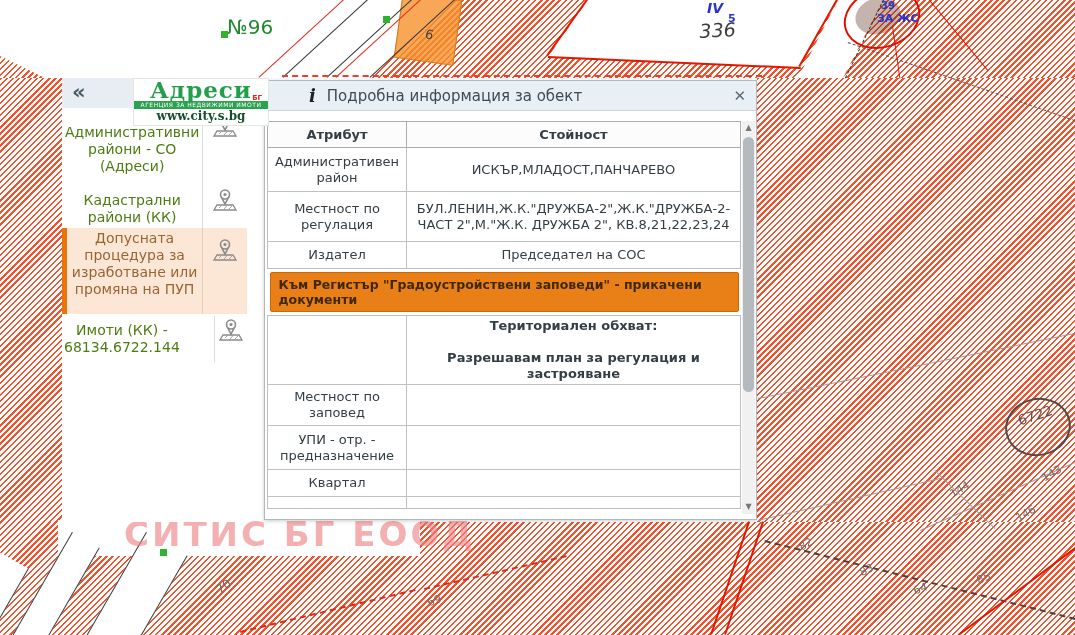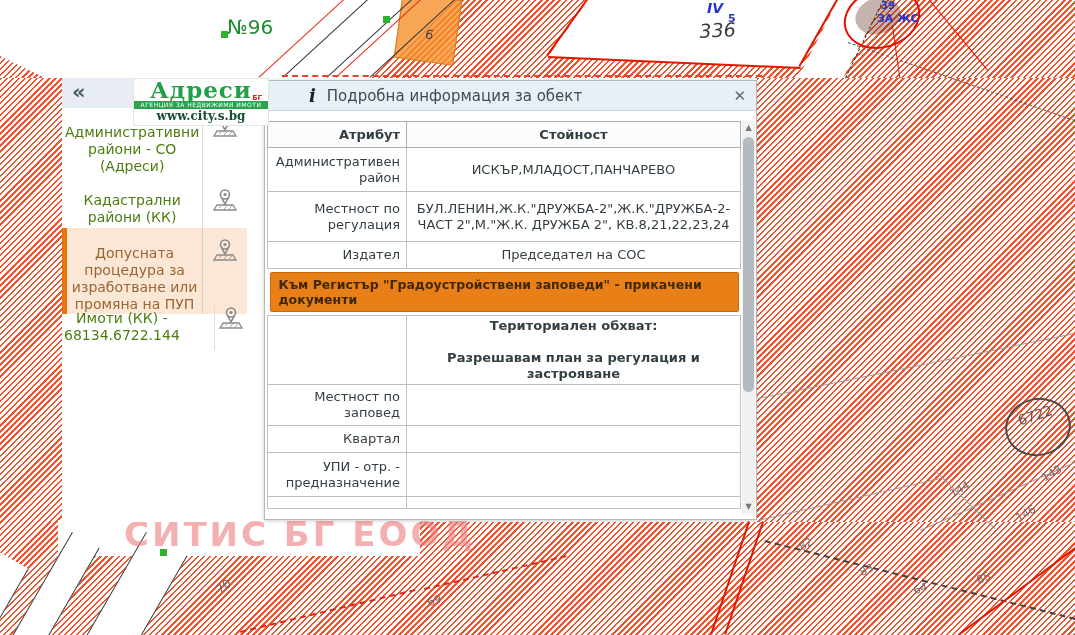--- a/index.html
+++ b/index.html
@@ -18,41 +18,41 @@
   
   #sidebar{position:absolute;left:62px;top:78px;width:185px;height:444px;background:#fff;z-index:10;}
   #sb-topbar{position:absolute;left:0;top:0;width:185px;height:30px;background:#e7edf2;}
   #collapse-btn{position:absolute;left:10px;top:2px;font-size:21px;font-weight:bold;color:#4a5a66;cursor:pointer;}
   .sb-item{position:absolute;left:0;width:185px;display:flex;}
   .sb-text{width:141px;text-align:center;font-size:14px;line-height:17px;color:#4d7c0f;align-self:center;padding:0 2px;box-sizing:border-box;}
   .sb-icon{width:44px;display:flex;justify-content:center;border-left:1px solid #d8dde0;}
   .sb-item.it1{top:34px;height:74px;}
   .sb-item.it2{top:108px;height:46px;}
   .sb-item.it3{top:150px;height:86px;background:#fce7d6;border-left:5px solid #e8740c;width:180px;}
-  .sb-item.it3 .sb-text{width:136px;color:#996633;align-self:flex-start;padding-top:17px;}
+  .sb-item.it3 .sb-text{width:136px;color:#996633;align-self:flex-start;padding-top:2px;}
   .sb-item.it3 .sb-icon{align-items:flex-start;padding-top:8px;border-left:1px solid #e7cdb4;}
-  .sb-item.it4{top:226px;height:46px;gap:32px;}
+  .sb-item.it4{top:238px;height:46px;gap:32px;}
   .sb-icon svg{align-self:center;}
   .sb-item.it3 .sb-icon svg{align-self:flex-start;}
   
   #logo{position:absolute;left:133px;top:78px;width:136px;height:48px;background:rgba(255,255,255,0.95);z-index:30;border:1px solid #e0e8e0;box-sizing:border-box;text-align:center;}
   #logo-brand{font-family:"DejaVu Serif",serif;font-weight:bold;font-size:23px;line-height:22px;color:#21a049;letter-spacing:1px;}
   #logo-sub{position:absolute;right:6px;top:15px;font-size:7px;color:#d22a1a;font-weight:bold;}
   #logo-band{background:#2aa24f;color:#fff;font-size:6px;line-height:8px;height:8px;letter-spacing:0.5px;overflow:hidden;}
   #logo-url{font-family:"DejaVu Serif",serif;font-size:12px;line-height:14px;color:#14502e;font-weight:bold;}
   
   #popup{position:absolute;left:264px;top:80px;width:493px;height:440px;background:#fff;border:1px solid #aeb9c0;box-sizing:border-box;z-index:9;box-shadow:0 1px 4px rgba(0,0,0,0.2);}
   #popup-header{position:absolute;left:0;top:0;width:100%;height:30px;background:#e9f0f5;border-bottom:1px solid #cdd6dc;display:flex;align-items:center;box-sizing:border-box;padding-left:44px;}
   #info-icon{font-family:"DejaVu Serif",serif;font-style:italic;font-weight:bold;font-size:18px;color:#1d2226;margin-right:11px;}
   #popup-title{font-size:15px;color:#3d4b55;}
   #close-btn{margin-left:auto;margin-right:10px;font-size:15px;font-weight:bold;color:#5a6a74;cursor:pointer;}
   #info-table{position:absolute;left:2px;top:40px;width:474px;border-collapse:collapse;table-layout:fixed;}
   #info-table td{border:1px solid #c0c0c0;font-size:13px;color:#333e45;text-align:center;vertical-align:middle;padding:2px 6px;line-height:16px;overflow:hidden;}
   #info-table tr.hdr td{font-weight:bold;background:#fcfcfc;border-color:#adadad;}
-  #info-table td.c1{width:126px;text-align:right;}
+  #info-table td.c1{width:126px;}
   #info-table td.btn-cell{border-left:none;border-right:none;padding:0;}
   #reg-button{display:block;margin:3px 2px;width:calc(100% - 4px);background:#e97f17;border:1px solid #c96a05;border-radius:2px;color:#3f2800;font-weight:bold;font-size:12.5px;text-align:left;padding:4px 8px;box-sizing:border-box;cursor:pointer;font-family:"DejaVu Sans",sans-serif;}
   td.pre{white-space:pre-line;font-weight:bold;}
   
   #vscroll{position:absolute;left:477px;top:40px;width:13px;height:393px;background:#f1f1f1;}
   #scroll-up,#scroll-down{position:absolute;left:0;width:13px;height:14px;background:#f1f1f1;color:#777;font-size:8px;text-align:center;line-height:14px;cursor:pointer;}
   #scroll-up{top:0;} #scroll-down{bottom:0;}
   #scroll-thumb{position:absolute;left:1px;top:16px;width:11px;height:255px;background:#b4babe;border-radius:6px;cursor:pointer;}
 </style>
 </head>
@@ -235,26 +235,26 @@
       <tr style="height:60px;">
         <td class="c1"></td>
         <td class="pre">Териториален обхват:
 
 Разрешавам план за регулация и застрояване</td>
       </tr>
       <tr style="height:41px;">
         <td class="c1">Местност по заповед</td>
         <td></td>
       </tr>
+      <tr style="height:44px;">
+        <td class="c1">УПИ - отр. - предназначение</td>
+        <td></td>
+      </tr>
       <tr style="height:27px;">
         <td class="c1">Квартал</td>
-        <td></td>
-      </tr>
-      <tr style="height:44px;">
-        <td class="c1">УПИ - отр. - предназначение</td>
         <td></td>
       </tr>
       <tr style="height:12px;">
         <td class="c1"></td>
             <td></td>
       </tr>
     </tbody>
       </table>
 
     <div id="vscroll">

